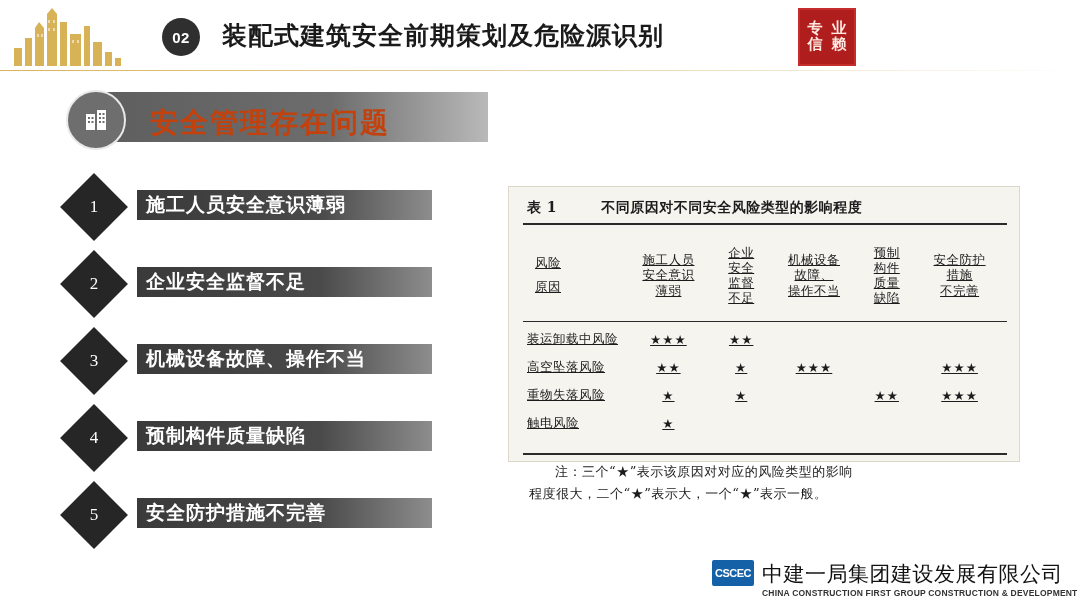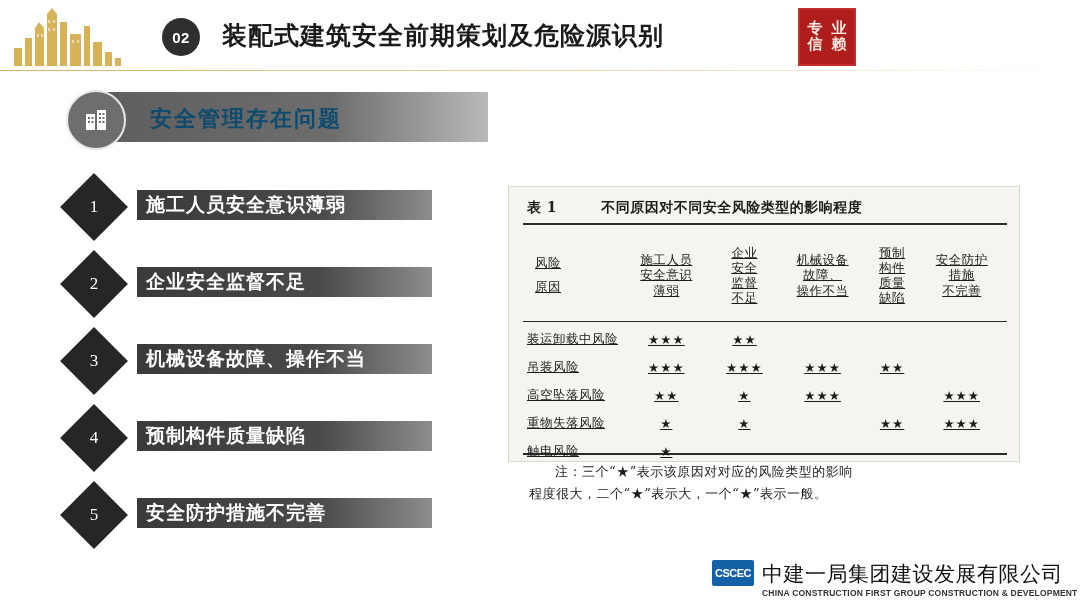--- a/index.html
+++ b/index.html
@@ -86,23 +86,23 @@
   }
   .subtitle-bar {
     position: absolute;
     left: 30px; top: 0;
     width: 392px; height: 50px;
     background: linear-gradient(to right, #5e5e5e 0%, #6d6d6d 60%, #b9b9b9 100%);
   }
   .subtitle-text {
     position: absolute;
     left: 84px; top: 12px;
-    font-size: 22px;
-    font-weight: bold;
-    color: #0c4a6e;
+    font-size: 28px;
+    font-weight: bold;
+    color: #c2410c;
     letter-spacing: 2px;
     white-space: nowrap;
   }
   .subtitle-circle {
     position: absolute;
     left: 0; top: -2px;
     width: 56px; height: 56px;
     border-radius: 50%;
     background: #6e6e6e;
     border: 2px solid #e9e9e9;
@@ -430,28 +430,20 @@
       <tbody>
         <tr>
           <td class="rowname">装运卸载中风险</td>
           <td>★★★</td>
           <td>★★</td>
           <td></td>
           <td></td>
           <td></td>
         </tr>
         <tr>
-          <td class="rowname">吊装风险</td>
-          <td>★★★</td>
-          <td>★★★</td>
-          <td>★★★</td>
-          <td>★★</td>
-          <td></td>
-        </tr>
-        <tr>
           <td class="rowname">高空坠落风险</td>
           <td>★★</td>
           <td>★</td>
           <td>★★★</td>
           <td></td>
           <td>★★★</td>
         </tr>
         <tr>
           <td class="rowname">重物失落风险</td>
           <td>★</td>

